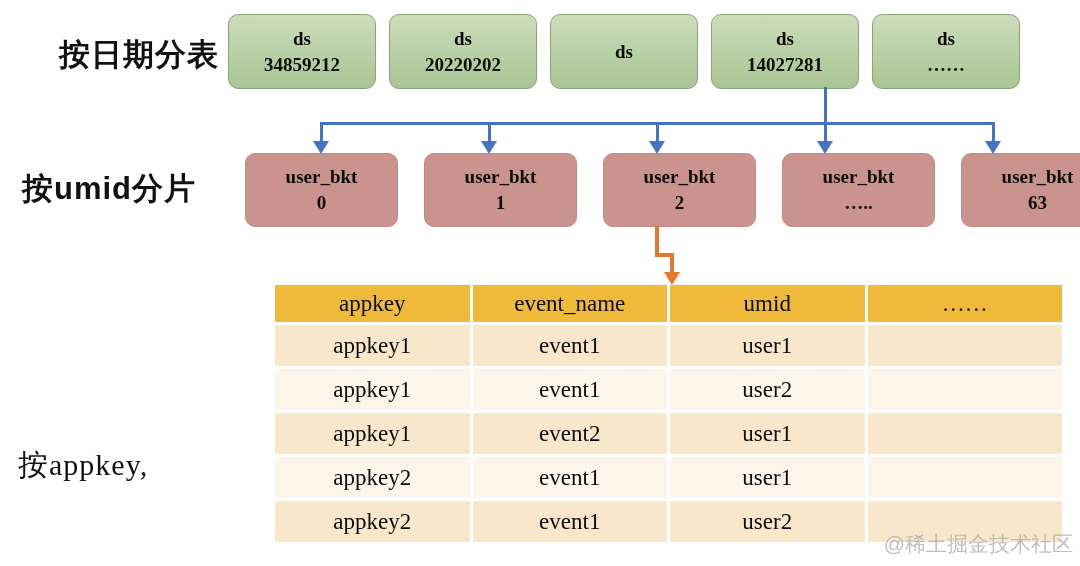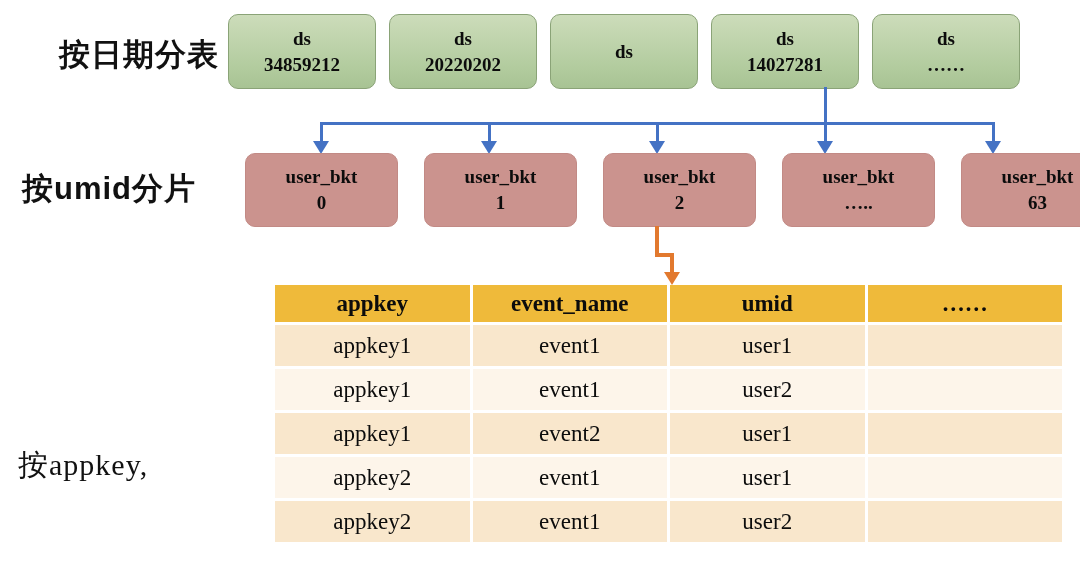--- a/index.html
+++ b/index.html
@@ -69,21 +69,21 @@
     width: 793px;
     border-collapse: separate;
     border-spacing: 3px 3px;
     table-layout: fixed;
     font-size: 23px; color: #0c0c0c;
   }
   #sort-table td {
     text-align: center; vertical-align: middle;
     padding: 0;
   }
-  #sort-table tr.hdr td { background: #efba3a; height: 37px; font-weight: bold; }
+  #sort-table tr.hdr td { background: #efba3a; height: 37px; }
   #sort-table tr.odd td { background: #f9e7cc; height: 41px; }
   #sort-table tr.even td { background: #fdf5ea; height: 41px; }
   
   #watermark {
     position: absolute; right: 7px; bottom: 8px;
     font-size: 21px; color: #b3b3b3; opacity: 0.85;
     font-family: "Liberation Sans", "DejaVu Sans", sans-serif;
   }
 </style>
 </head>
@@ -201,14 +201,15 @@
     </tr>
     <tr class="odd">
       <td>appkey2</td>
       <td>event1</td>
       <td>user2</td>
       <td></td>
     </tr>
   </tbody>
     </table>
 
+  <div id="watermark">@稀土掘金技术社区</div>
 
 </div>
 
 </body></html>

